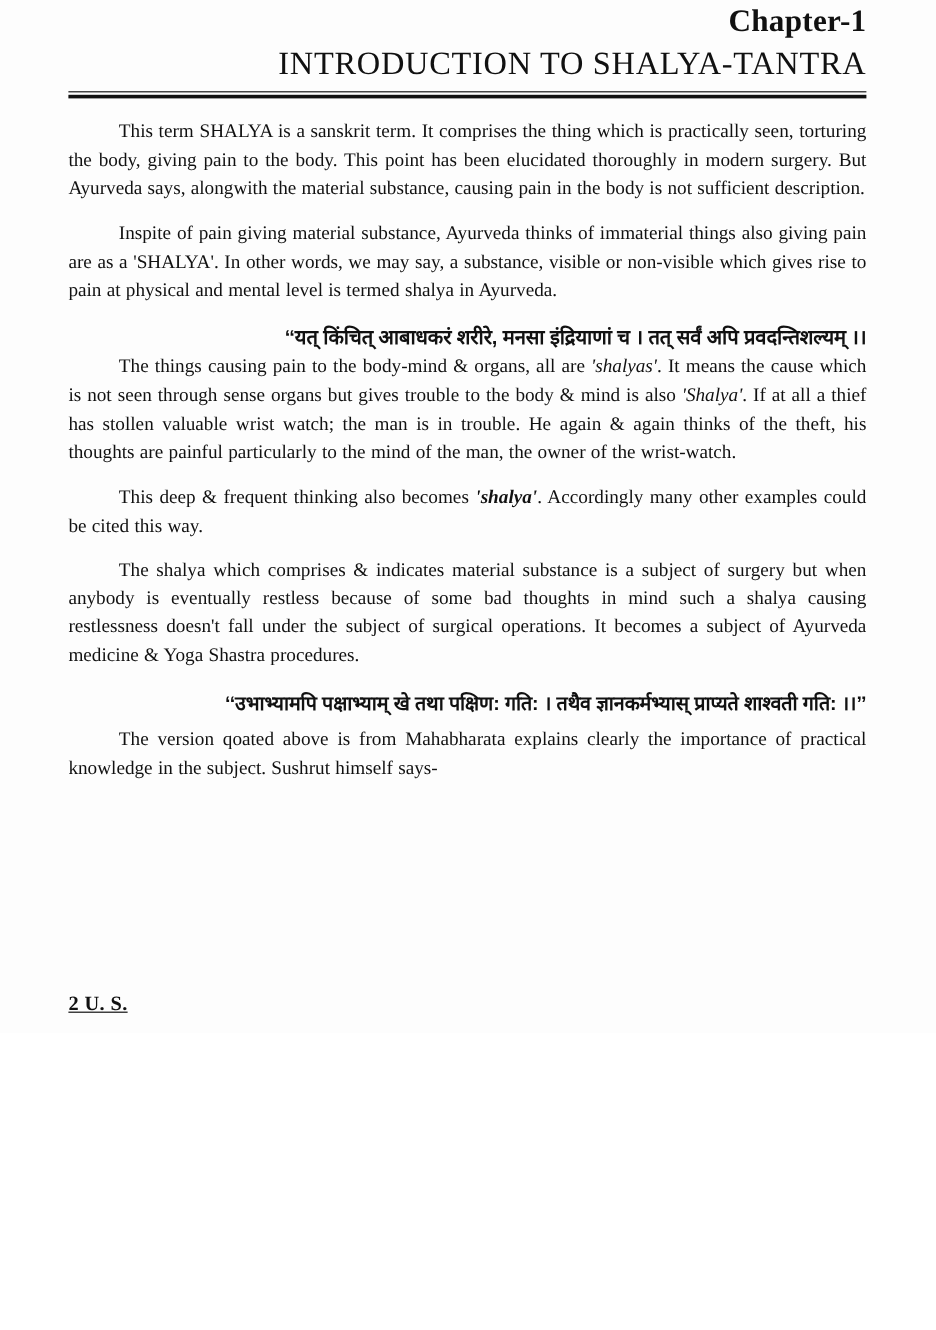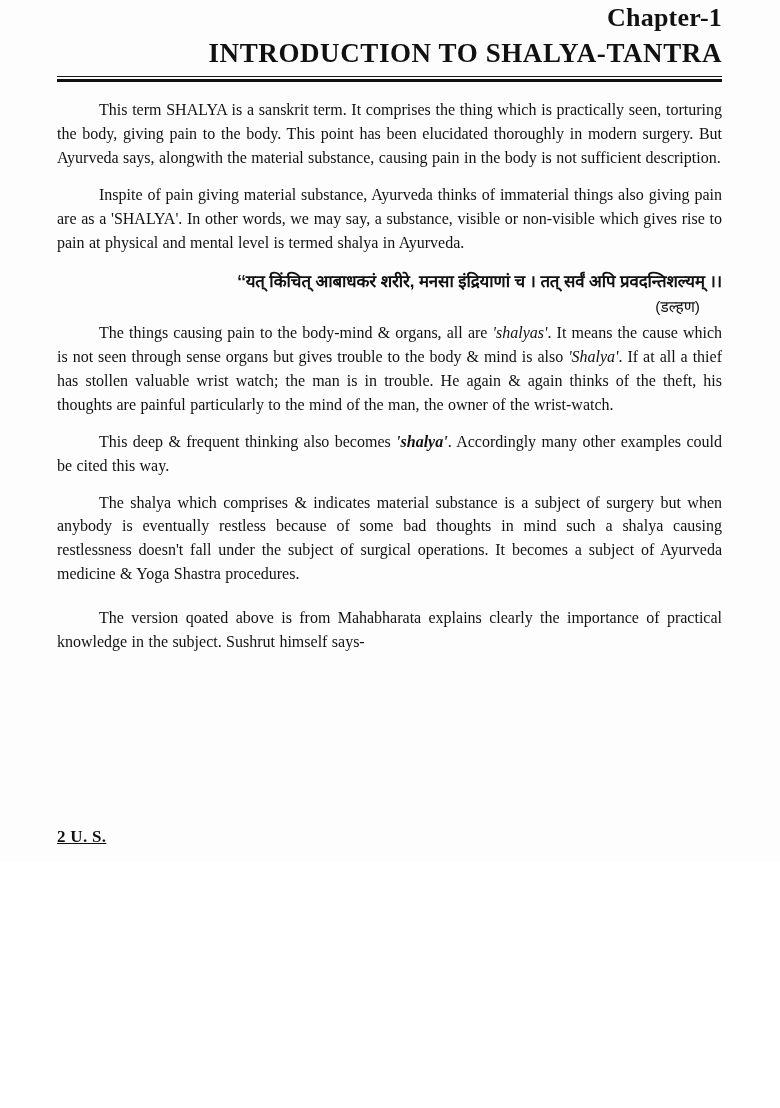--- a/index.html
+++ b/index.html
@@ -31,21 +31,21 @@
     font-weight: bold;
     letter-spacing: 0.2px;
     padding-top: 4px;
     line-height: 1.05;
     font-family: "Liberation Serif", "DejaVu Serif", serif;
   }
 
   .chapter-title {
     text-align: right;
     font-size: 27px;
-    font-weight: bold;
+    font-weight: normal;
     letter-spacing: 0.6px;
     margin-top: 8px;
     line-height: 1.1;
     font-family: "Liberation Serif", "DejaVu Serif", serif;
   }
 
   .rule-group {
     margin-top: 7px;
     margin-bottom: 16px;
   }
@@ -140,34 +140,34 @@
 
   <div class="spacer-sm"></div>
 
   <p class="para">Inspite of pain giving material substance, Ayurveda thinks of immaterial things also giving pain are as a 'SHALYA'. In other words, we  may say, a substance, visible or non-visible which gives rise to pain at physical and mental level is termed shalya in Ayurveda.</p>
 
   <div class="spacer-sm"></div>
 
 
   <p class="shloka">‘‘यत् किंचित् आबाधकरं शरीरे, मनसा इंद्रियाणां च । तत् सर्वं अपि प्रवदन्तिशल्यम् ।।</p>
 
-  <p class="shloka-source">(डल्हण)</p>
 
   <p class="para"><span>The  things  causing  pain to the body-mind &amp; organs, all are </span><i>'shalyas'</i><span>. It means the cause which is not seen through sense organs but gives trouble to the body &amp; mind is also </span><i>'Shalya'</i><span>. If at all a thief  has stollen valuable wrist watch; the man is in trouble. He again &amp; again thinks of the theft, his thoughts are painful particularly to the mind of the man, the owner of the wrist-watch.</span></p>
 
   <div class="spacer-sm"></div>
 
   <p class="para"><span>This deep &amp; frequent  thinking  also  becomes  </span><b class="bi">'shalya'</b><span>. Accordingly many other examples could be cited this way.</span></p>
 
   <div class="spacer-sm"></div>
 
   <p class="para">The shalya which comprises &amp; indicates material substance is a subject of surgery but when anybody is eventually restless because of some bad thoughts in mind such a shalya causing restlessness doesn't fall under the subject of surgical operations. It becomes a subject of Ayurveda medicine &amp; Yoga Shastra procedures.</p>
 
   <div class="spacer-sm"></div>
 
+  <p class="shloka full">‘‘उभाभ्यामपि पक्षाभ्याम् खे तथा पक्षिण: गति: । तथैव ज्ञानकर्मभ्यास् प्राप्यते शाश्वती गति: ।।’’</p>
 
   <div class="spacer-sm"></div>
 
   <p class="para">The version qoated above is from Mahabharata explains clearly the importance of practical knowledge in the subject. Sushrut himself says-</p>
 
   <div class="footer">2 U. S.</div>
 
 </div>
 
 </body></html>

